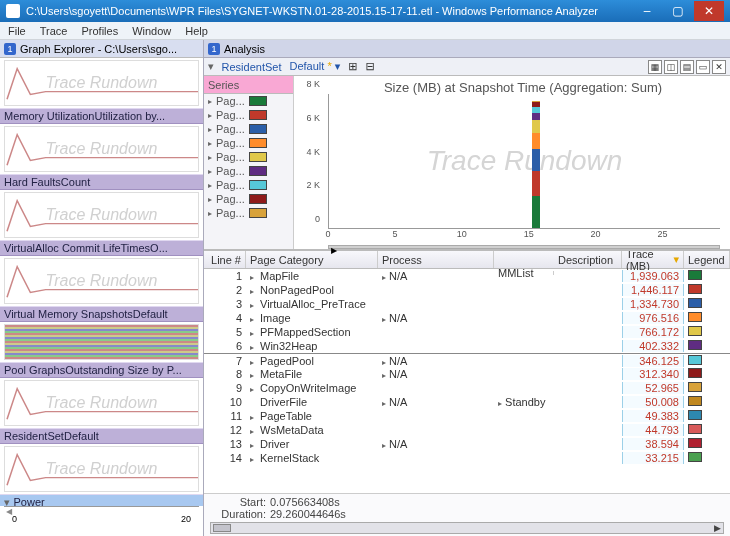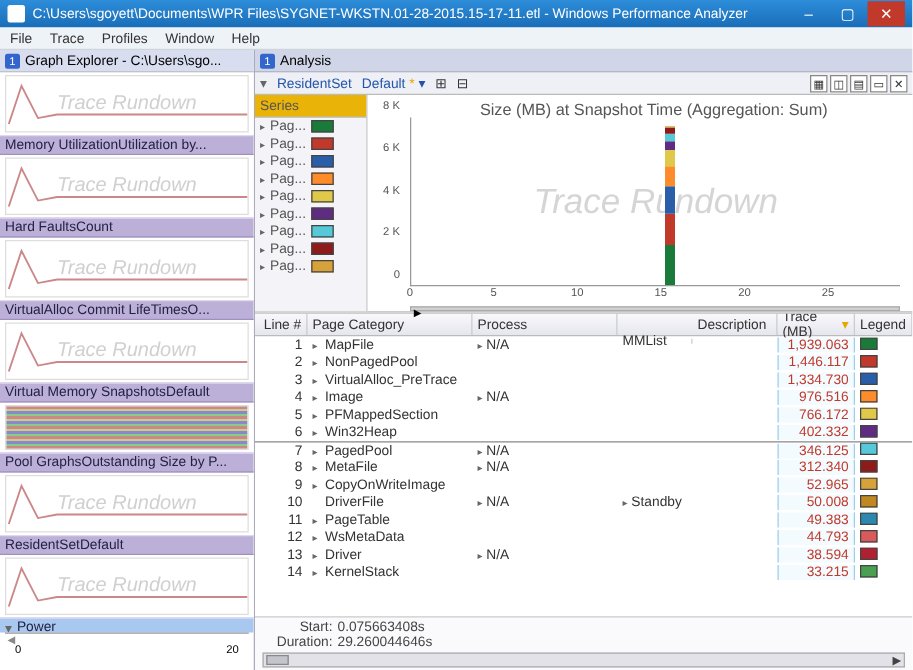--- a/index.html
+++ b/index.html
@@ -25,21 +25,21 @@
 .left-ruler { height: 30px; border-top: 1px solid #999; margin: 0 4px; position: relative; }
 .right { flex: 1; display: flex; flex-direction: column; background: #f5f7fb; }
 .analysis-bar { height: 18px; background: #d0d5e8; border-bottom: 1px solid #aab; display: flex; align-items: center; padding: 0 4px; gap: 4px; }
 .toolbar { height: 18px; background: #eef0f6; border-bottom: 1px solid #bbb; display: flex; align-items: center; padding: 0 4px; gap: 8px; color: #333; }
 .toolbar .sel { color: #2255aa; }
 .toolbar .star { color: #e6a800; }
 .toolbar .right-icons { margin-left: auto; display: flex; gap: 2px; }
 .toolbar .ticon { width: 14px; height: 14px; border: 1px solid #888; background: #fff; display:flex;align-items:center;justify-content:center;font-size:9px;}
 .chart-area { height: 174px; display: flex; border-bottom: 1px solid #bbb; background: #fff; }
 .series-col { width: 90px; border-right: 1px solid #ccc; background: #f4f4f8; }
-.series-hdr { height: 18px; border-bottom: 1px solid #bbb; background: #eab308; display:flex;align-items:center;padding:0 4px;font-size:11px;color:#555; }
+.series-hdr { height: 18px; border-bottom: 1px solid #bbb; background: #f9a8d4; display:flex;align-items:center;padding:0 4px;font-size:11px;color:#555; }
 .series-list { padding: 0; }
 .series-item { height: 14px; display: flex; align-items: center; padding: 0 4px; gap: 4px; font-size: 10px; color: #555; }
 .series-item .tri { color: #666; font-size: 8px; }
 .series-item .sw { width: 18px; height: 10px; border: 1px solid #444; }
 .chart-plot { flex: 1; position: relative; padding: 4px 8px 0 30px; }
 .chart-title { text-align: center; font-size: 13px; color: #555; height: 14px; }
 .y-axis { position: absolute; left: 0; top: 18px; bottom: 20px; width: 28px; }
 .y-tick { position: absolute; right: 2px; font-size: 9px; color: #555; transform: translateY(-50%); }
 .plot { position: absolute; left: 34px; right: 10px; top: 18px; bottom: 20px; border-left: 1px solid #999; border-bottom: 1px solid #999; }
 .plot .watermark { position: absolute; inset: 0; display: flex; align-items: center; justify-content: center; font-size: 28px; font-style: italic; color: #d5d5d5; }

